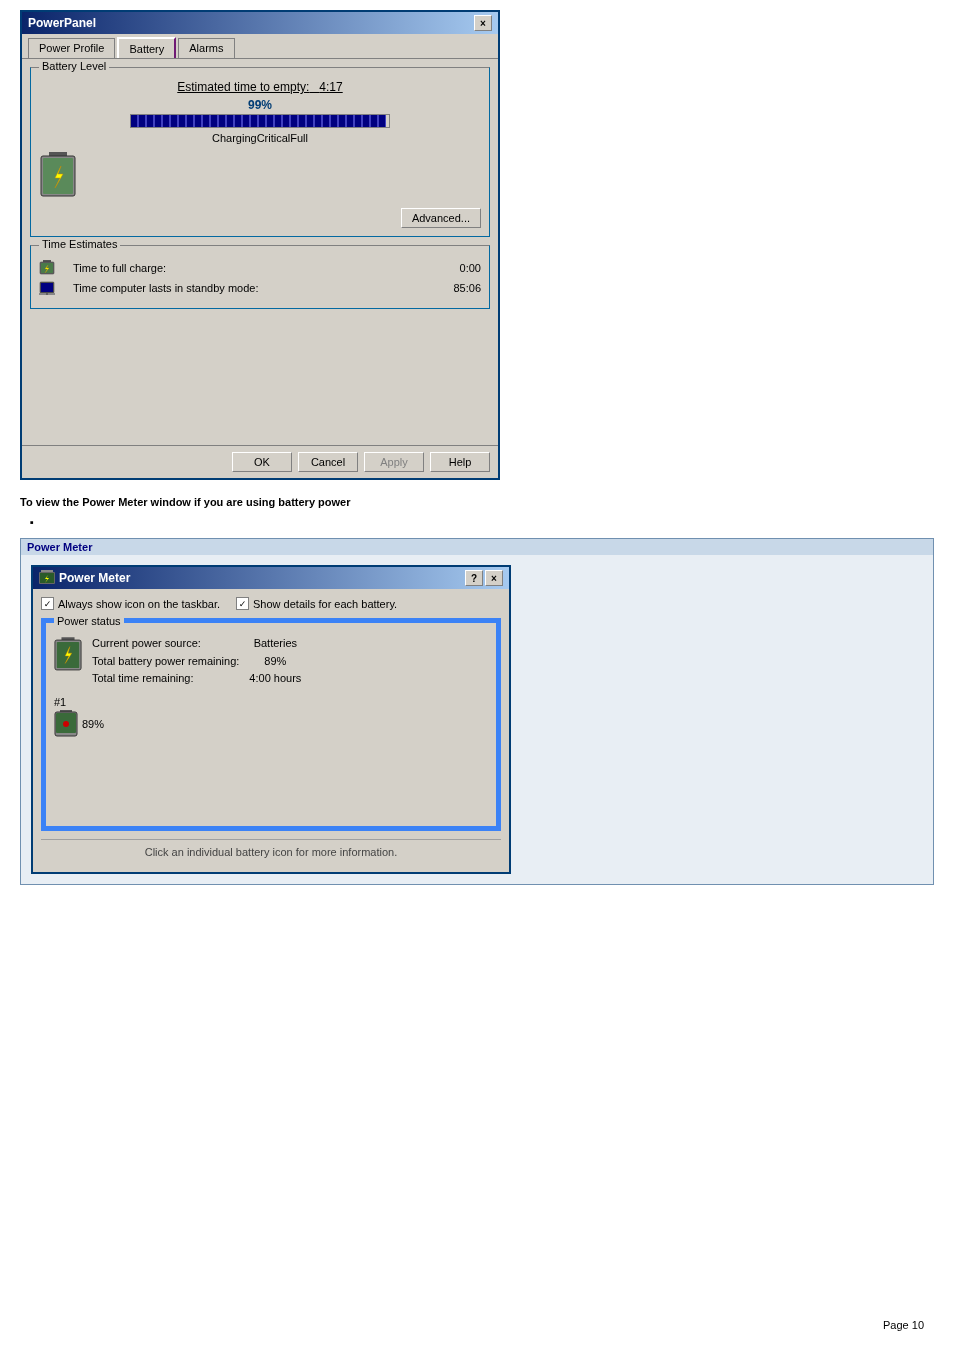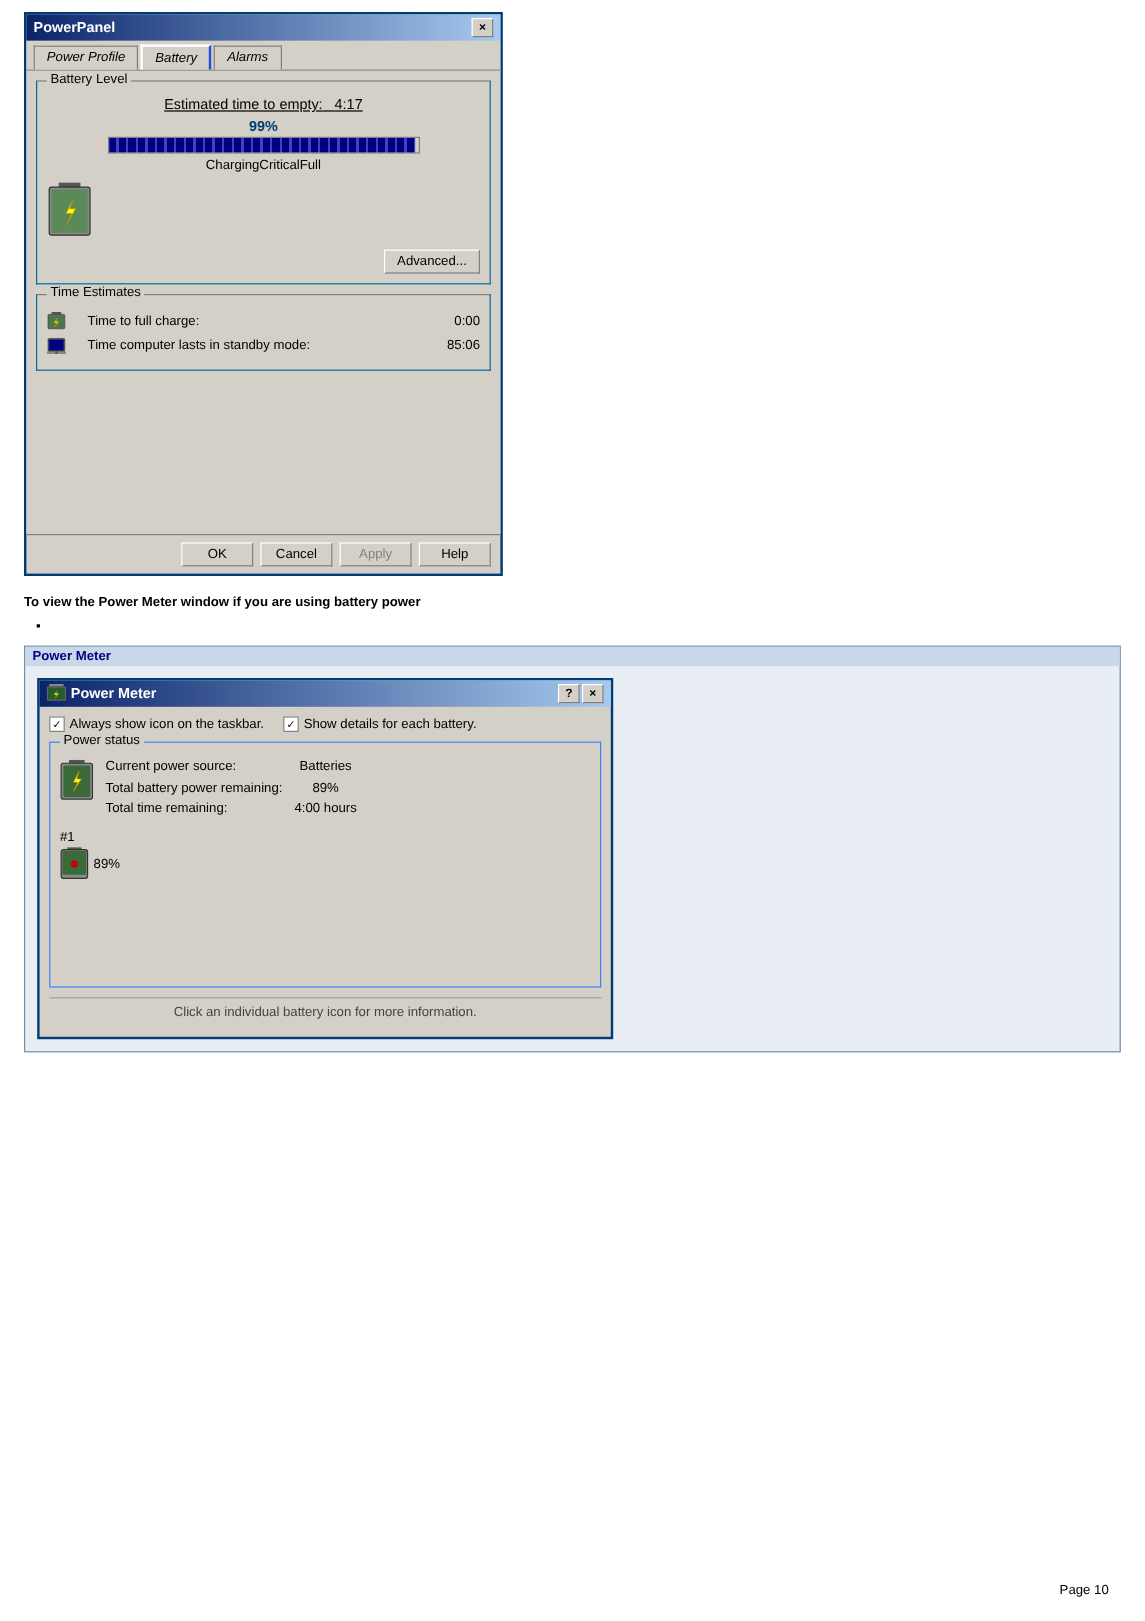--- a/index.html
+++ b/index.html
@@ -14,21 +14,21 @@
 
     
     .page {
       padding: 10px 20px;
     }
 
     
     .dialog-window {
       border: 2px solid #003c74;
       background: #d4d0c8;
-      width: 399px;
+      width: 480px;
       margin-bottom: 16px;
     }
 
     .title-bar {
       background: linear-gradient(to right, #0a246a, #a6caf0);
       color: #fff;
       font-weight: bold;
       font-size: 12px;
       padding: 3px 6px;
       display: flex;
@@ -77,28 +77,27 @@
 
     .tab {
       padding: 3px 10px;
       background: #d4d0c8;
       border: 1px solid #808080;
       border-bottom: none;
       cursor: pointer;
       font-size: 11px;
       margin-right: 2px;
       position: relative;
-      font-style: italic;
     }
 
     .tab.active {
       background: #d4d0c8;
       border-top: 2px solid #fff;
       border-left: 2px solid #fff;
-      border-right: 2px solid #1d4ed8;
+      border-right: 2px solid #701a75;
       margin-top: -1px;
       padding-top: 4px;
     }
 
     
     .dialog-content {
       padding: 8px;
       background: #d4d0c8;
     }
 
@@ -323,21 +322,21 @@
       height: 13px;
       border: 1px solid #808080;
       background: #fff;
       display: inline-flex;
       align-items: center;
       justify-content: center;
       font-size: 9px;
     }
 
     .power-status-group {
-      border: 1px solid #3b82f6;
+      border: 5px solid #3b82f6;
       padding: 4px 8px 8px 8px;
       position: relative;
       margin-bottom: 8px;
     }
 
     .power-status-title {
       position: absolute;
       top: -8px;
       left: 8px;
       background: #d4d0c8;

